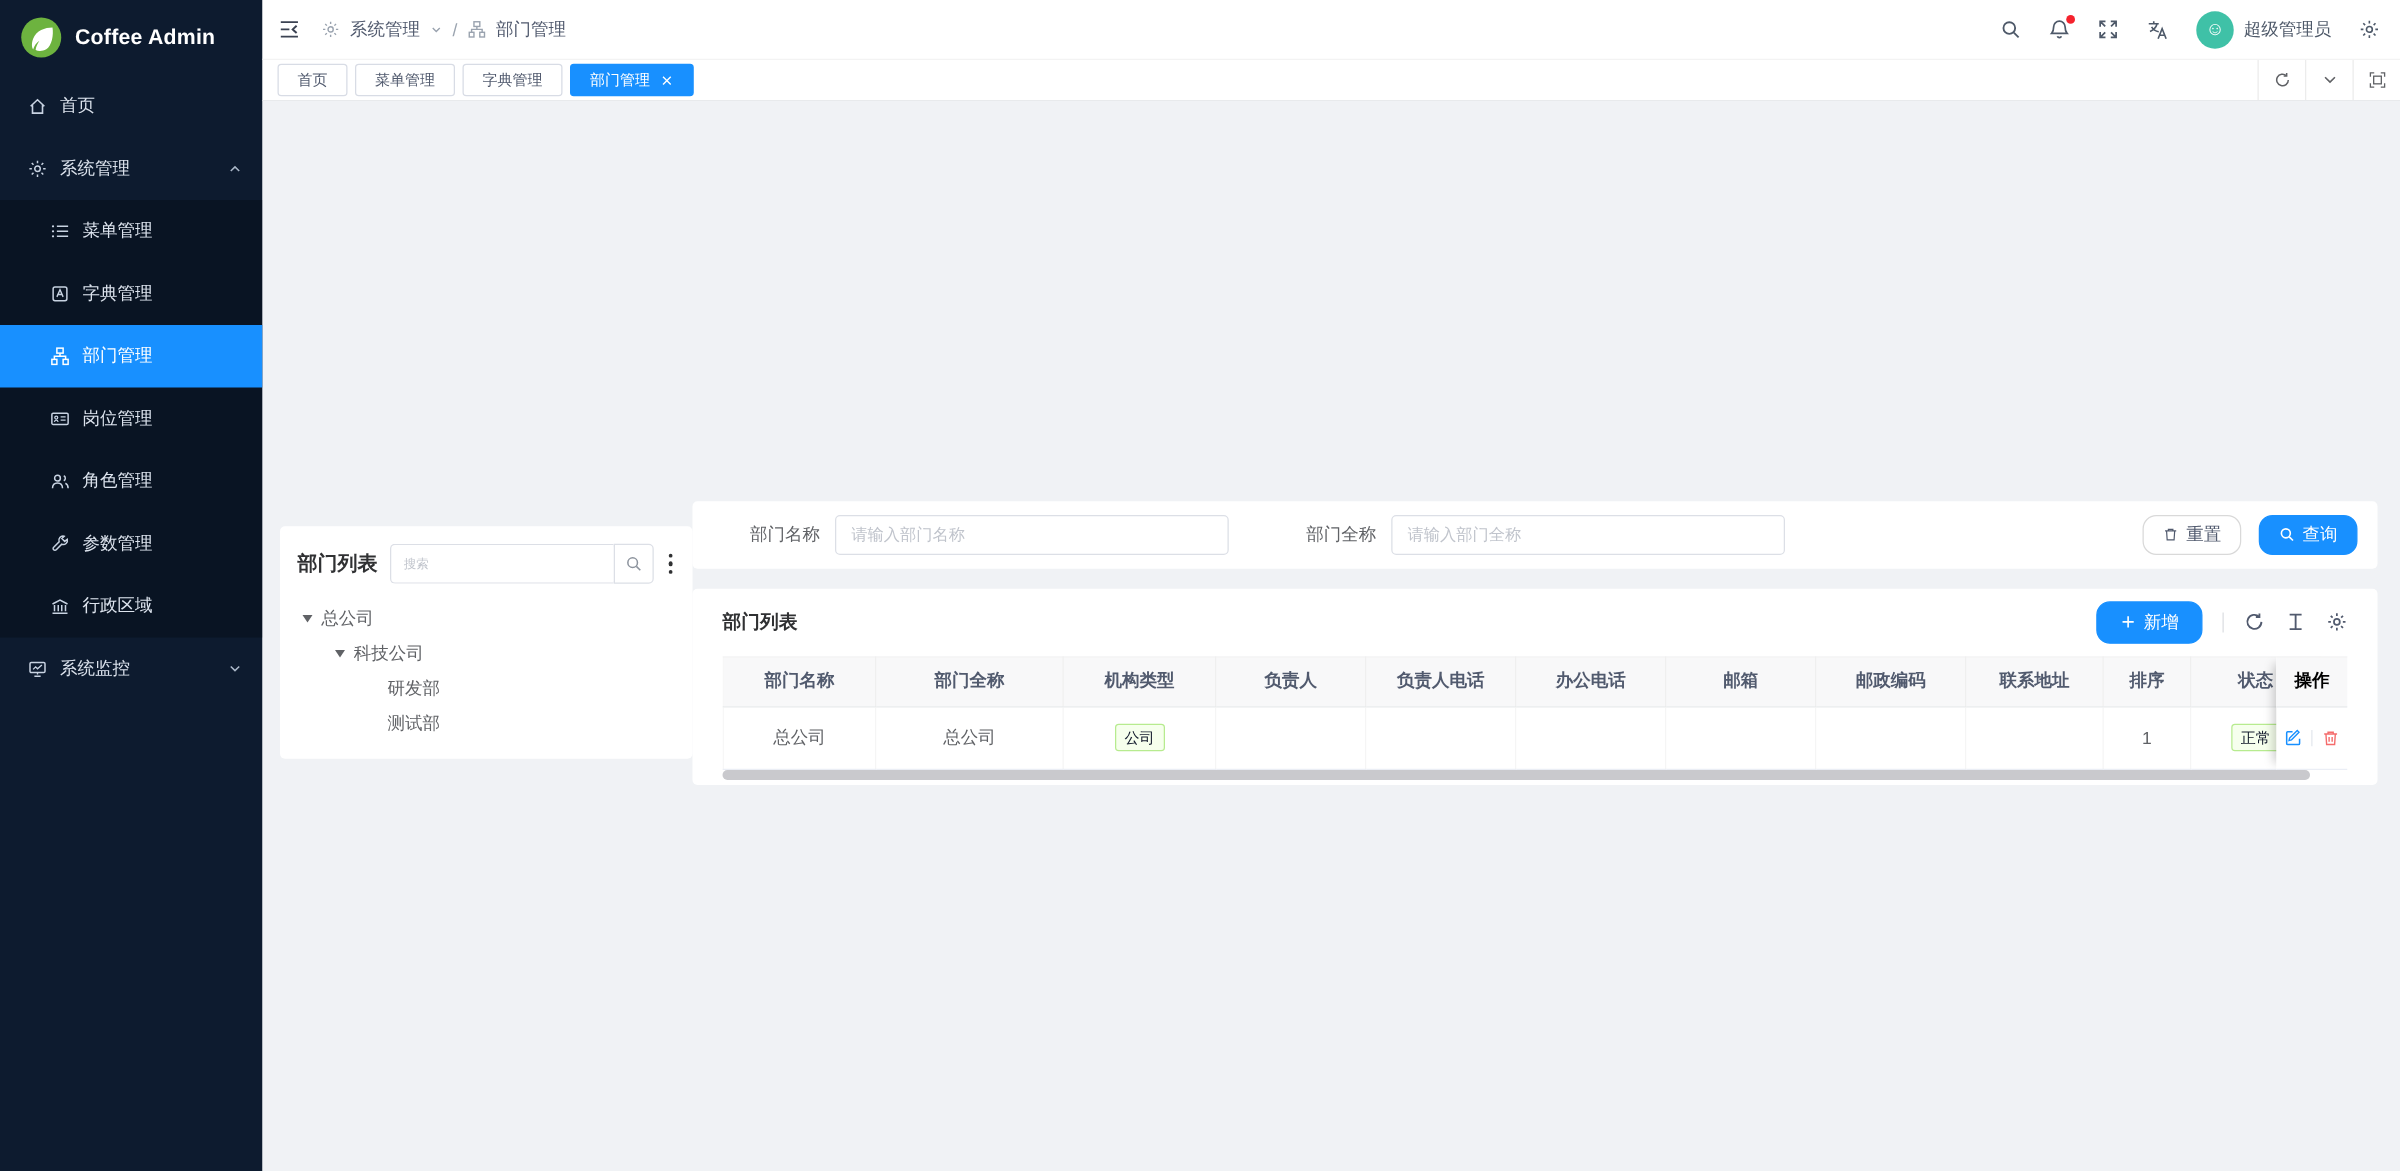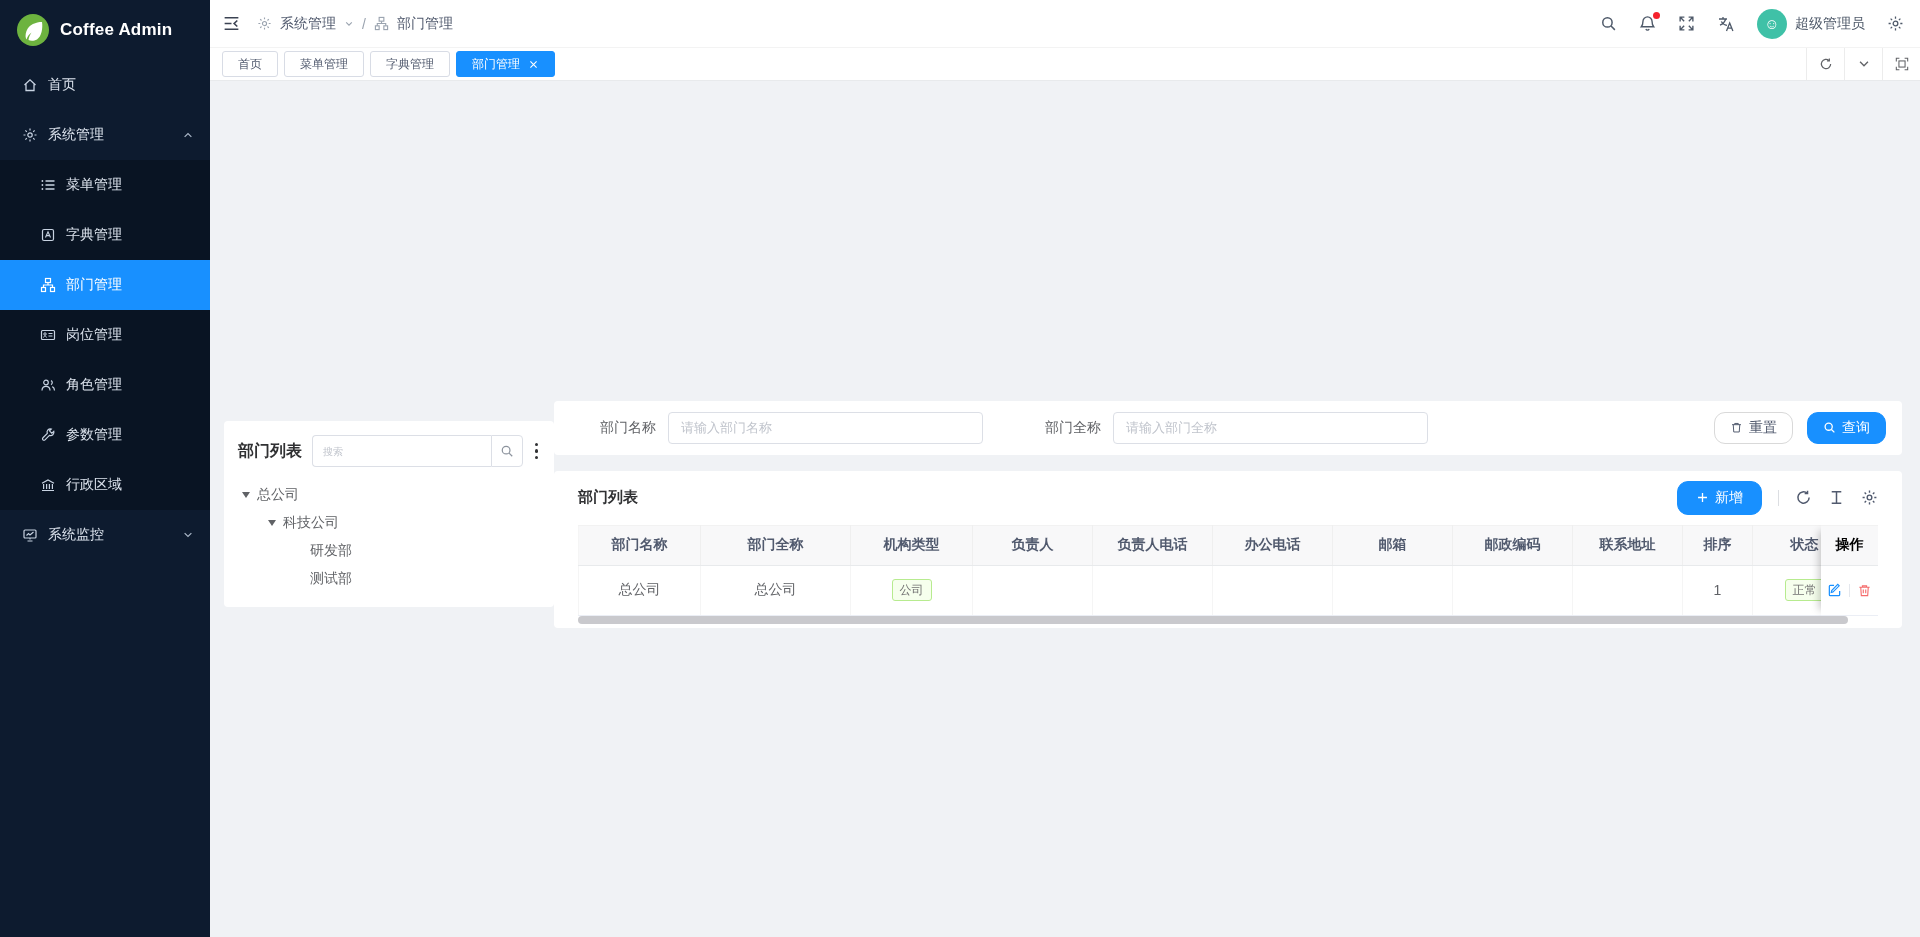--- a/index.html
+++ b/index.html
@@ -83,21 +83,21 @@
   .tc-tools { margin-left:auto; display:flex; align-items:center; gap:16px; }
   .btn-add { height:34px; padding:0 18px; font-size:14px; }
   .tool-sep { width:1px; height:16px; background:#dcdee2; }
   .tc-icon { font-size:17px; color:#515a6e; cursor:pointer; }
 
   .table-zone { flex:1; position:relative; min-height:0; overflow:hidden; }
   table.grid { border-collapse:collapse; table-layout:fixed; width:1278px; }
   .grid th { height:40px; background:#f8f8f9; font-weight:bold; font-size:14px; color:#515a6e; border-bottom:1px solid #e8eaec; border-right:1px solid #efefef; border-top:1px solid #f2f2f2; text-align:center; }
   .grid th:first-child, .grid td:first-child { border-left:1px solid #f5f5f5; }
   .grid td { height:50px; font-size:14px; color:#606266; border-bottom:1px solid #ebeef5; border-right:1px solid #f5f5f5; text-align:center; }
-  .tag { display:inline-block; height:22px; line-height:20px; padding:0 7px; border:1px solid #b7eb8f; background:#f6ffed; color:#737373; border-radius:3px; font-size:12px; white-space:nowrap; }
+  .tag { display:inline-block; height:22px; line-height:20px; padding:0 7px; border:1px solid #b7eb8f; background:#f6ffed; color:#0f172a; border-radius:3px; font-size:12px; white-space:nowrap; }
 
   .op-col { position:absolute; top:0; right:0; width:57px; height:91px; background:#fff; box-shadow:-8px 0 8px -6px rgba(0,0,0,.22); }
   .op-th { height:41px; background:#f8f8f9; border-bottom:1px solid #e8eaec; border-top:1px solid #f2f2f2; display:flex; align-items:center; justify-content:center; font-weight:bold; color:#000000; }
   .op-td { height:50px; border-bottom:1px solid #ebeef5; display:flex; align-items:center; justify-content:center; gap:7px; }
   .op-edit { color:#1890ff; font-size:15px; cursor:pointer; }
   .op-sep { width:1px; height:13px; background:#e4e7ed; }
   .op-del { color:#f56c6c; font-size:15px; cursor:pointer; }
 
   .hscroll { height:8px; margin:0 30px 4px 0; background:#c9c9cd; border-radius:4px; flex-shrink:0; cursor:pointer; }
   .pager { height:44px; display:flex; align-items:center; justify-content:flex-end; gap:10px; font-size:13px; color:#606266; flex-shrink:0; }

